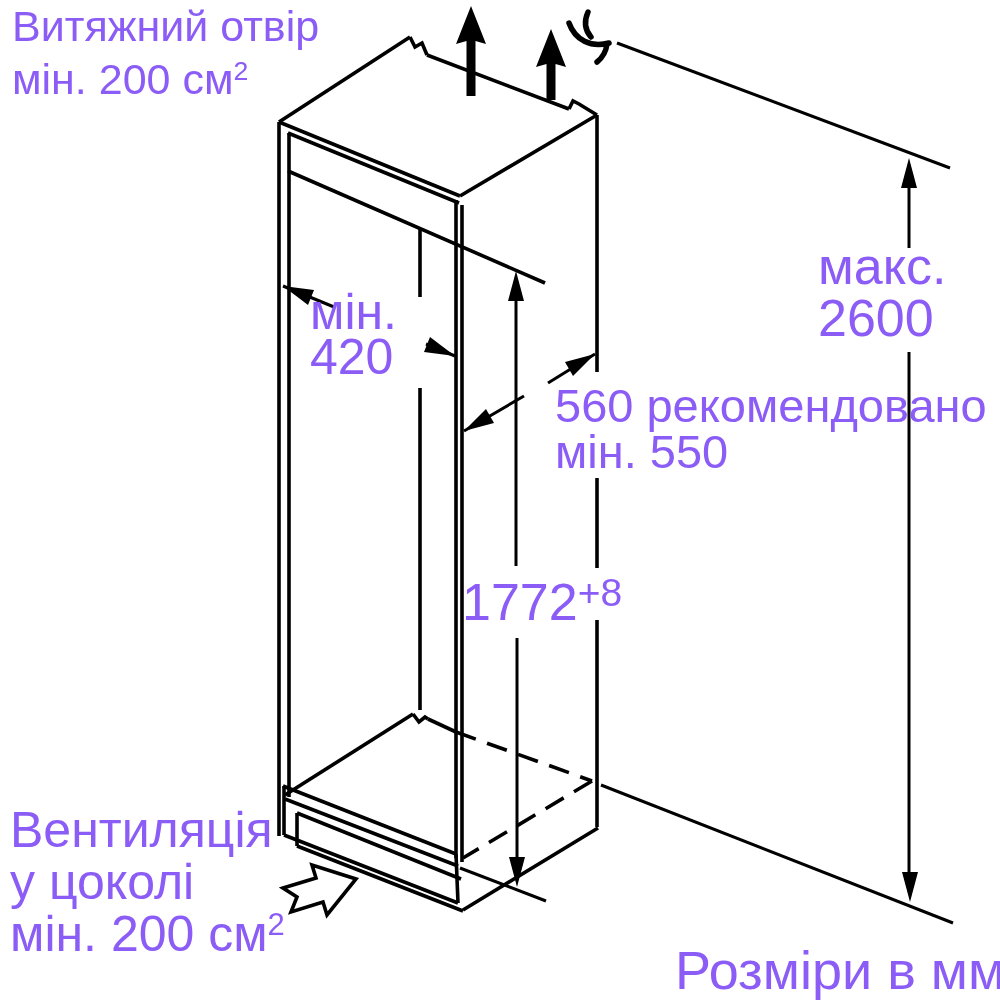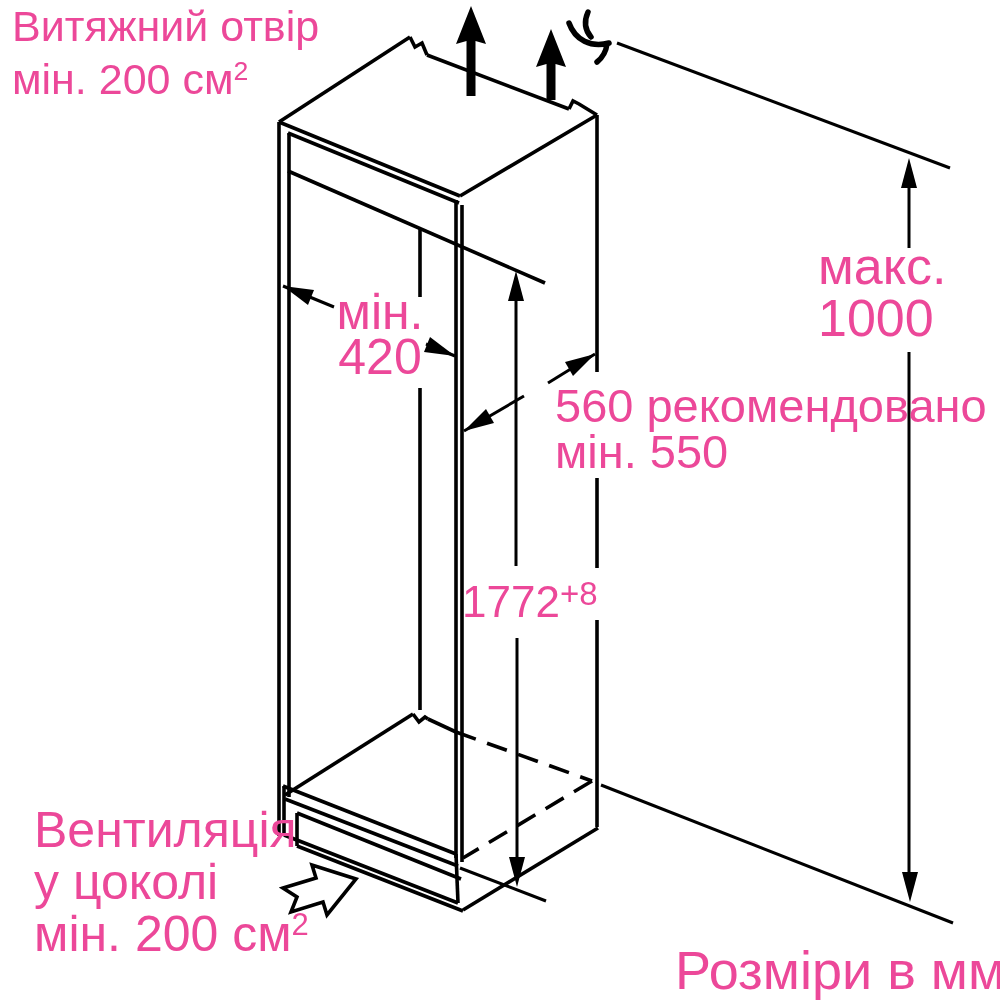--- a/index.html
+++ b/index.html
@@ -1,30 +1,30 @@
 <!DOCTYPE html>
 <html><head>
 <meta charset="utf-8">
 <style>
   html,body{margin:0;padding:0;background:#fff;}
   #stage{
     position:relative;width:1000px;height:1000px;background:#ffffff;
     font-family:"Liberation Sans", sans-serif;color:#000;overflow:hidden;
   }
   #drawing{position:absolute;left:0;top:0;width:1000px;height:1000px;}
-  .lbl{position:absolute;color:#ec4899;white-space:nowrap;}
+  .lbl{position:absolute;color:#8b5cf6;white-space:nowrap;}
   .lbl div{white-space:nowrap;}
   .sup{font-size:62%;position:relative;top:-0.52em;}
   .sup-tol{font-size:75%;position:relative;top:-0.35em;letter-spacing:0;}
   #lbl-exhaust{left:12px;top:0px;font-size:43px;line-height:53px;}
-  #lbl-width{left:298px;top:290px;width:164px;text-align:center;font-size:50px;line-height:45px;}
+  #lbl-width{left:310px;top:290px;width:164px;font-size:50px;line-height:45px;}
   #lbl-depth{left:523px;top:383px;font-size:47px;line-height:46px;margin-left:32px;}
-  #lbl-height{left:462px;top:576px;font-size:44px;line-height:52px;}
+  #lbl-height{left:462px;top:576px;font-size:52px;line-height:52px;}
   #lbl-max{left:818px;top:240px;width:164px;text-align:left;font-size:52px;line-height:52px;}
-  #lbl-plinth{left:10px;top:804px;font-size:50px;line-height:52px;margin-left:24px;}
+  #lbl-plinth{left:10px;top:804px;font-size:50px;line-height:52px;}
   #lbl-units{left:675px;top:942px;width:320px;text-align:center;font-size:54px;line-height:56px;}
   svg .ln{stroke:#000;stroke-width:3.6;fill:none;stroke-linejoin:miter;stroke-linecap:butt;}
   svg .dim{stroke:#000;stroke-width:3;fill:none;}
   svg .dash{stroke:#000;stroke-width:3.6;fill:none;stroke-dasharray:21 12;}
   svg .fillb{fill:#000;stroke:none;}
   svg .curl{stroke:#000;stroke-width:5.5;fill:none;stroke-linecap:round;}
   svg .blockarrow{fill:#fff;stroke:#000;stroke-width:3.6;stroke-linejoin:miter;}
 </style>
 </head>
 <body>
@@ -146,21 +146,21 @@
     <div>560 рекомендовано</div>
     <div>мін. 550</div>
   </div>
 
   <div class="lbl" id="lbl-height">
     <span>1772</span><span class="sup-tol">+8</span>
   </div>
 
   <div class="lbl" id="lbl-max">
     <div>макс.</div>
-    <div>1000</div>
+    <div>2600</div>
   </div>
 
   <div class="lbl" id="lbl-plinth">
     <div>Вентиляція</div>
     <div>у цоколі</div>
     <div><span>мін. 200 см</span><span class="sup">2</span></div>
   </div>
 
   <div class="lbl" id="lbl-units">
     <span>Розміри в мм</span>

